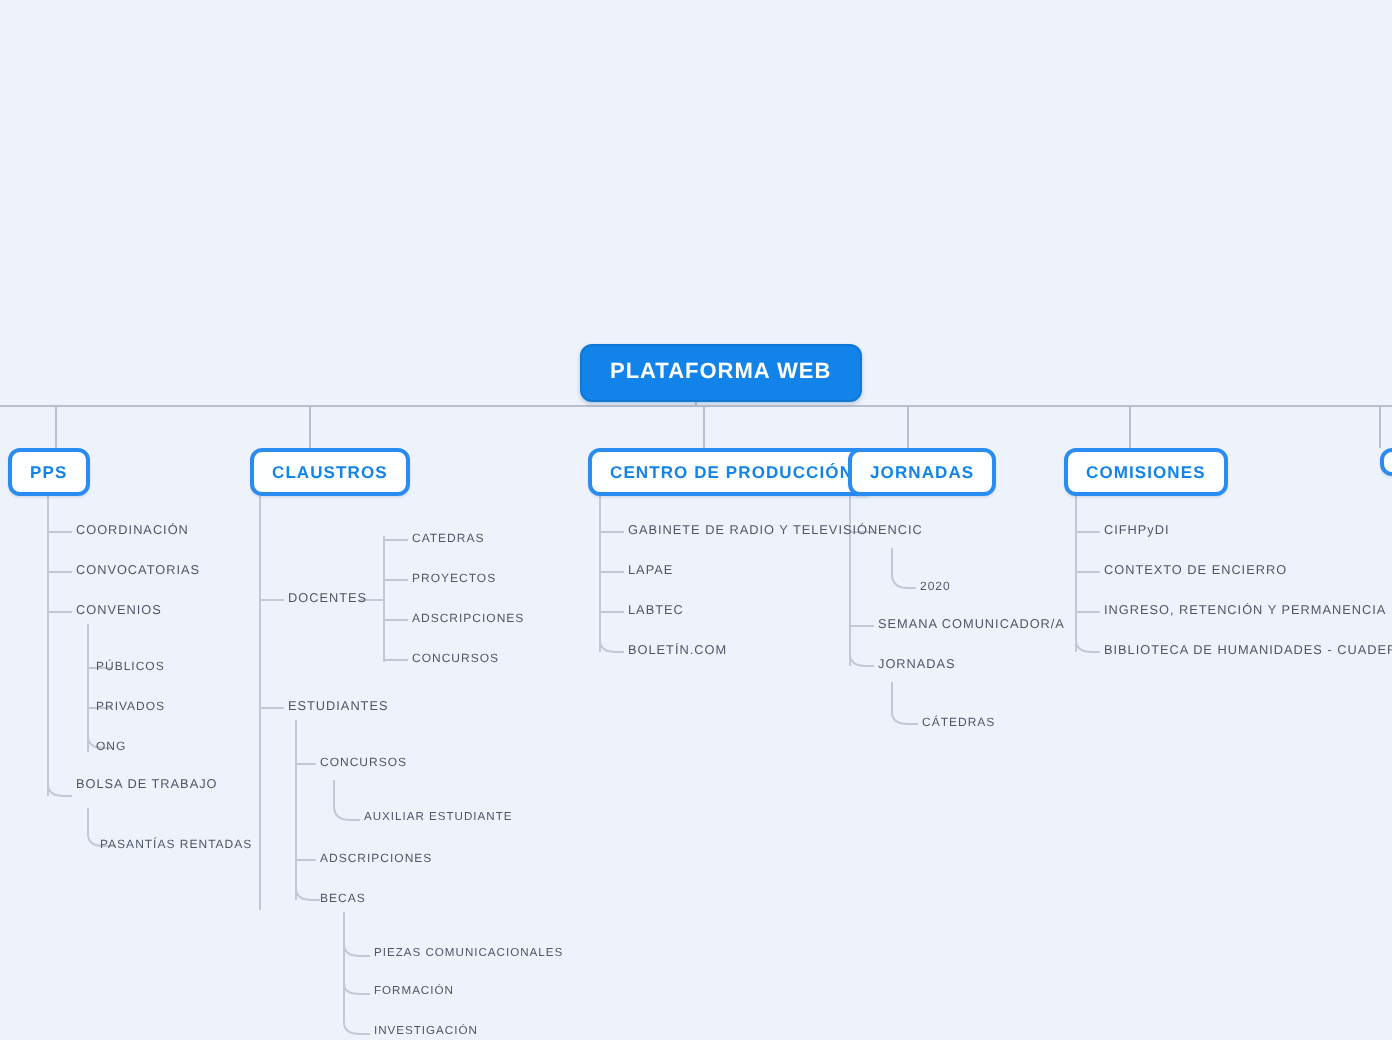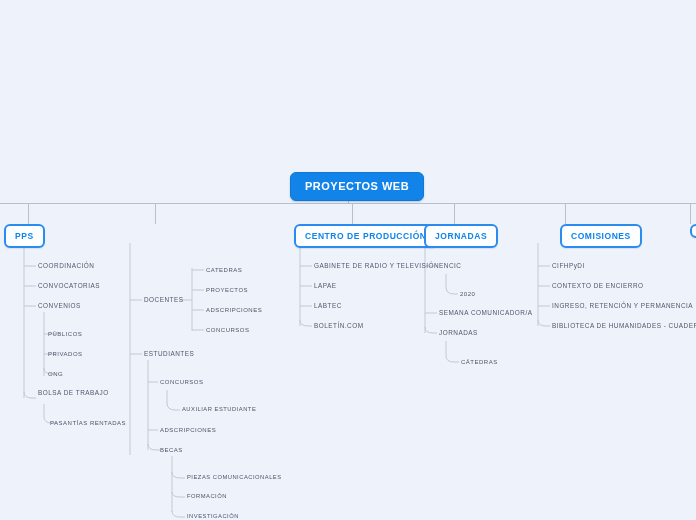--- a/index.html
+++ b/index.html
@@ -147,30 +147,31 @@
       <path d="M446,341 L446,356 Q446,362 454,362 L459,362"></path>
 
       <path d="M538,243 L538,326"></path>
       <path d="M538,266 L550,266"></path>
       <path d="M538,286 L550,286"></path>
       <path d="M538,306 L550,306"></path>
       <path d="M538,320 Q538,326 546,326 L550,326"></path>
     </g>
   </svg>
 
-  <div class="node root-node" style="left:290px; top:172px;">PROYECTOS WEB</div>
+  <div class="node root-node" style="left:290px; top:172px;">PLATAFORMA WEB</div>
 
   <div class="node branch-node" style="left:4px; top:224px;">PPS</div>
 
+  <div class="node branch-node" style="left:125px; top:224px;">CLAUSTROS</div>
 
   <div class="node branch-node" style="left:294px; top:224px;">CENTRO DE PRODUCCIÓN</div>
 
   <div class="node branch-node" style="left:424px; top:224px;">JORNADAS</div>
 
-  <div class="node branch-node" style="left:532px; top:224px;margin-left:28px;">COMISIONES</div>
+  <div class="node branch-node" style="left:532px; top:224px;">COMISIONES</div>
 
   <div class="node branch-node" style="left:690px; top:224px; width:40px;"></div>
 
   <div class="leaf lvl2" style="left:38px; top:263px;">COORDINACIÓN</div>
   <div class="leaf lvl2" style="left:38px; top:283px;">CONVOCATORIAS</div>
   <div class="leaf lvl2" style="left:38px; top:303px;">CONVENIOS</div>
   <div class="leaf lvl3" style="left:48px; top:331px;">PÚBLICOS</div>
   <div class="leaf lvl3" style="left:48px; top:351px;">PRIVADOS</div>
   <div class="leaf lvl3" style="left:48px; top:371px;">ONG</div>
   <div class="leaf lvl2" style="left:38px; top:390px;">BOLSA DE TRABAJO</div>

